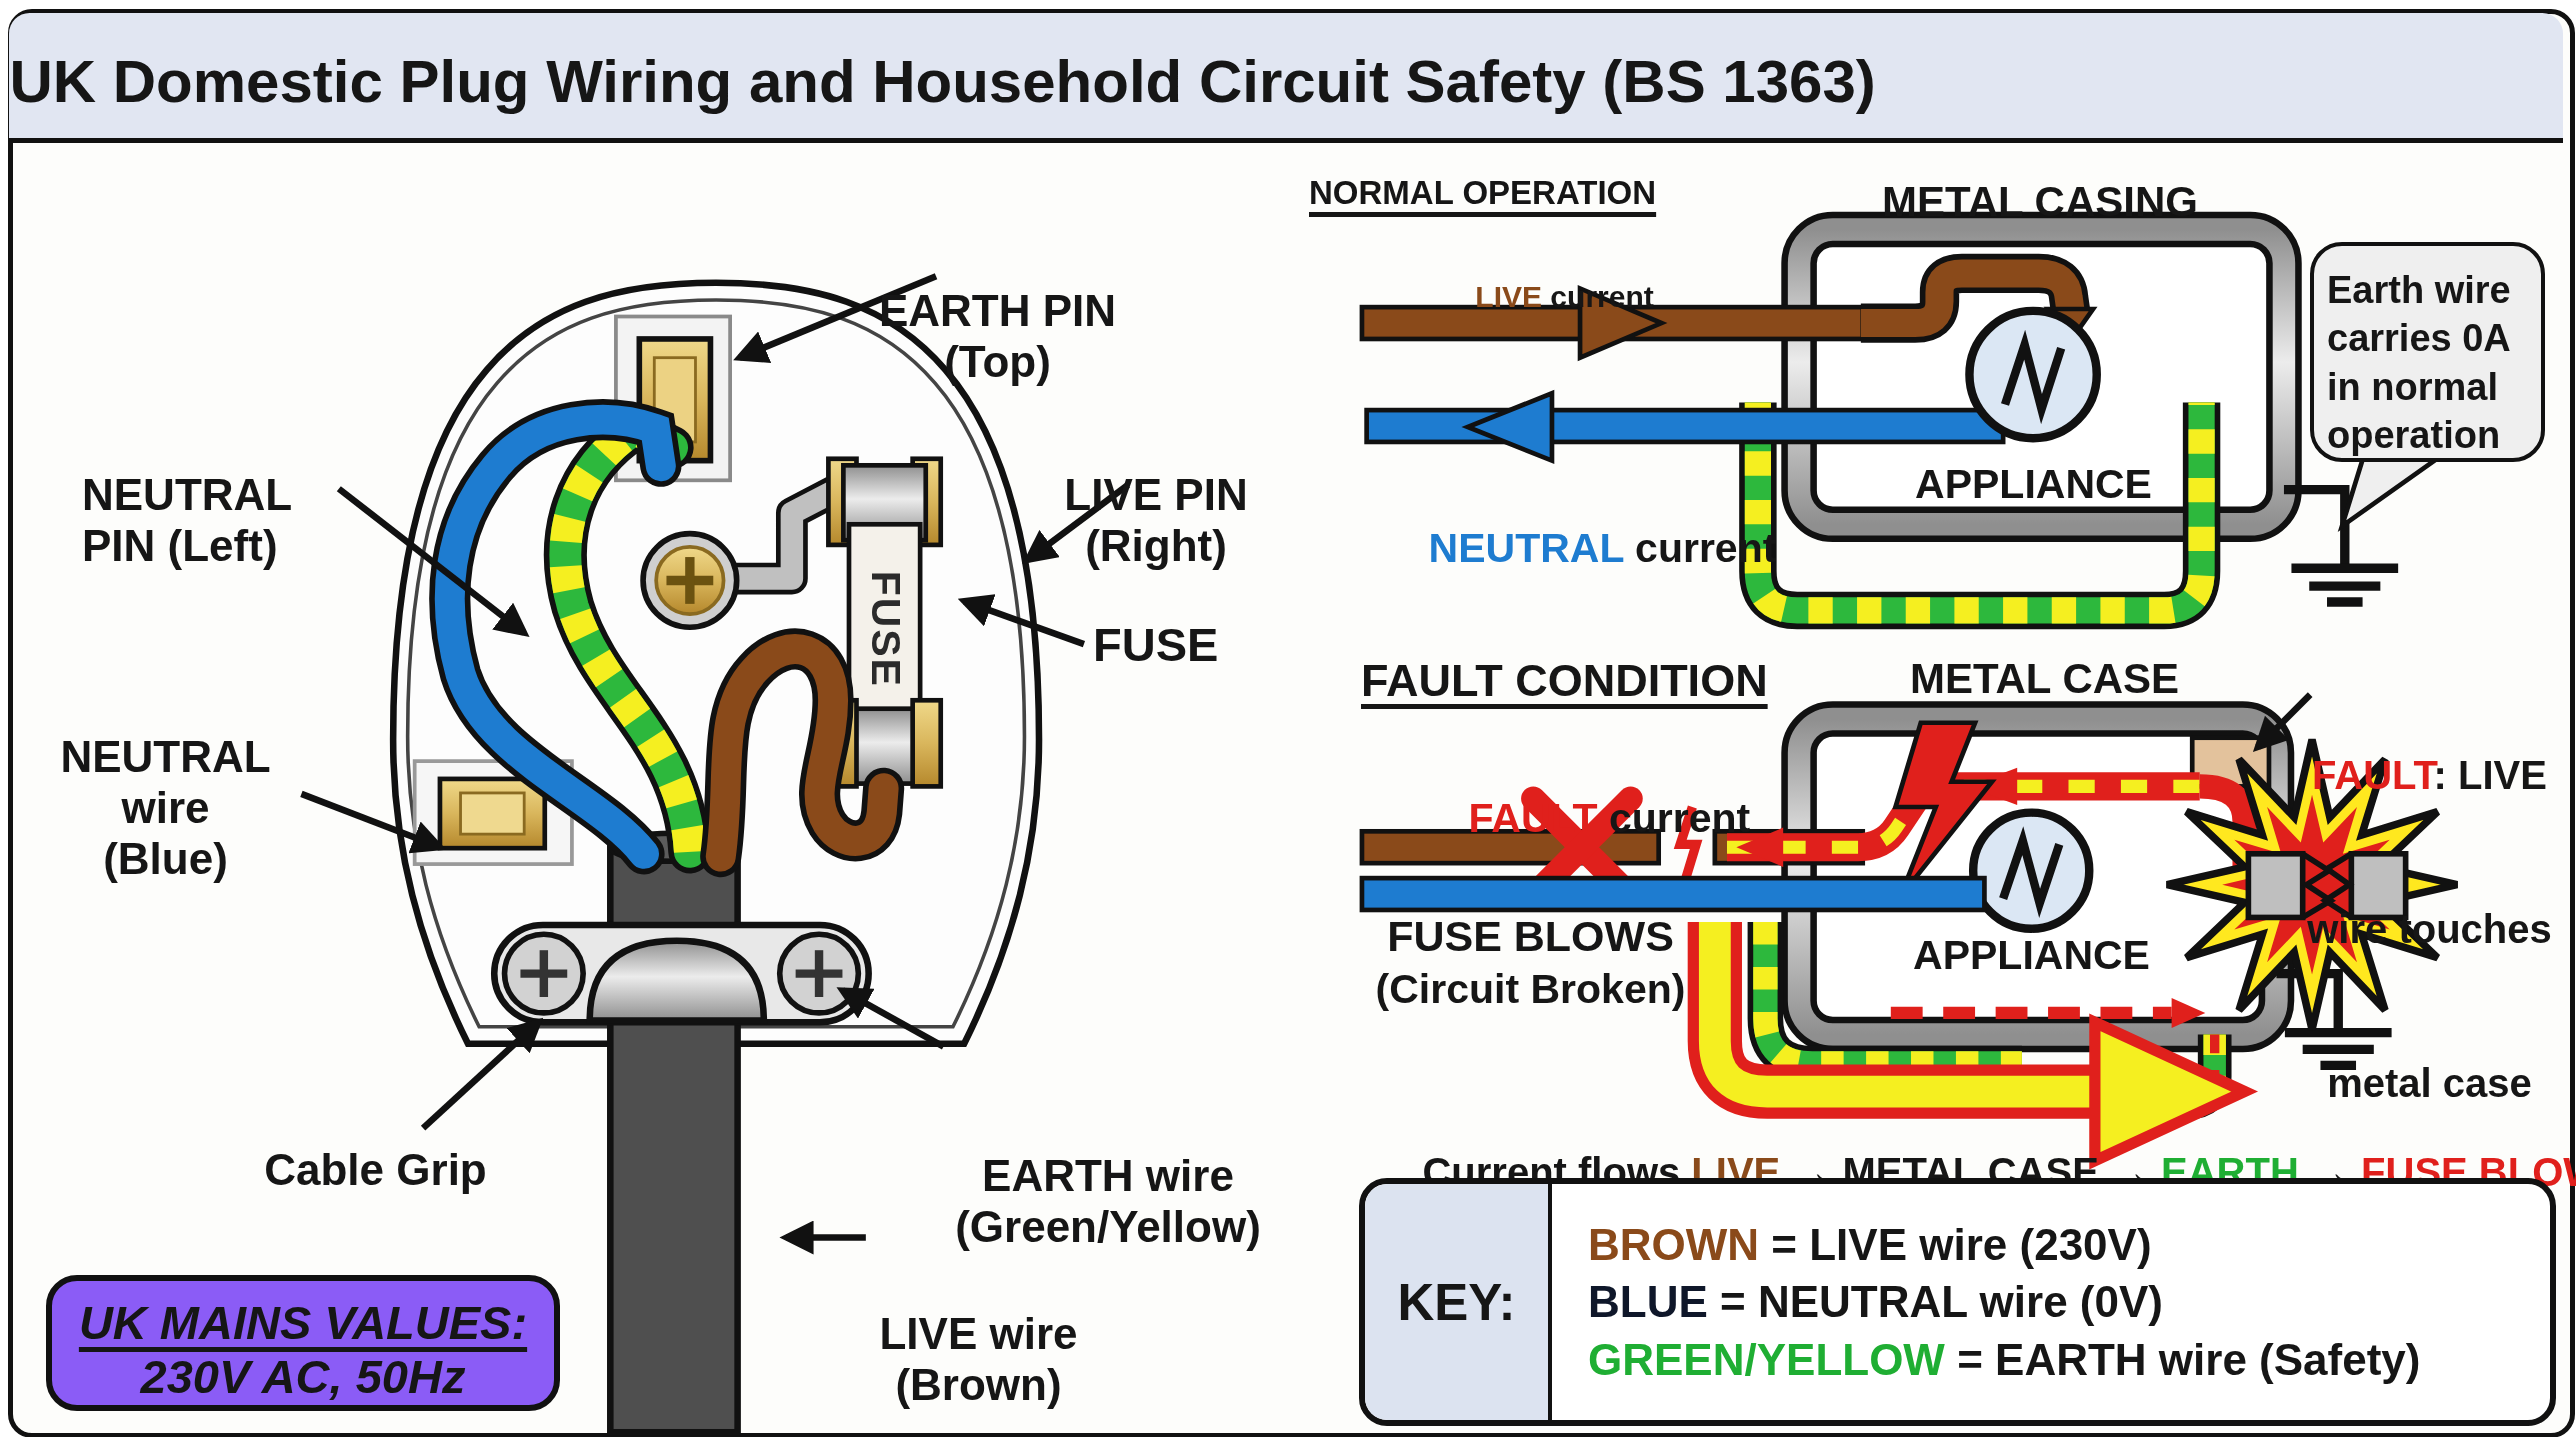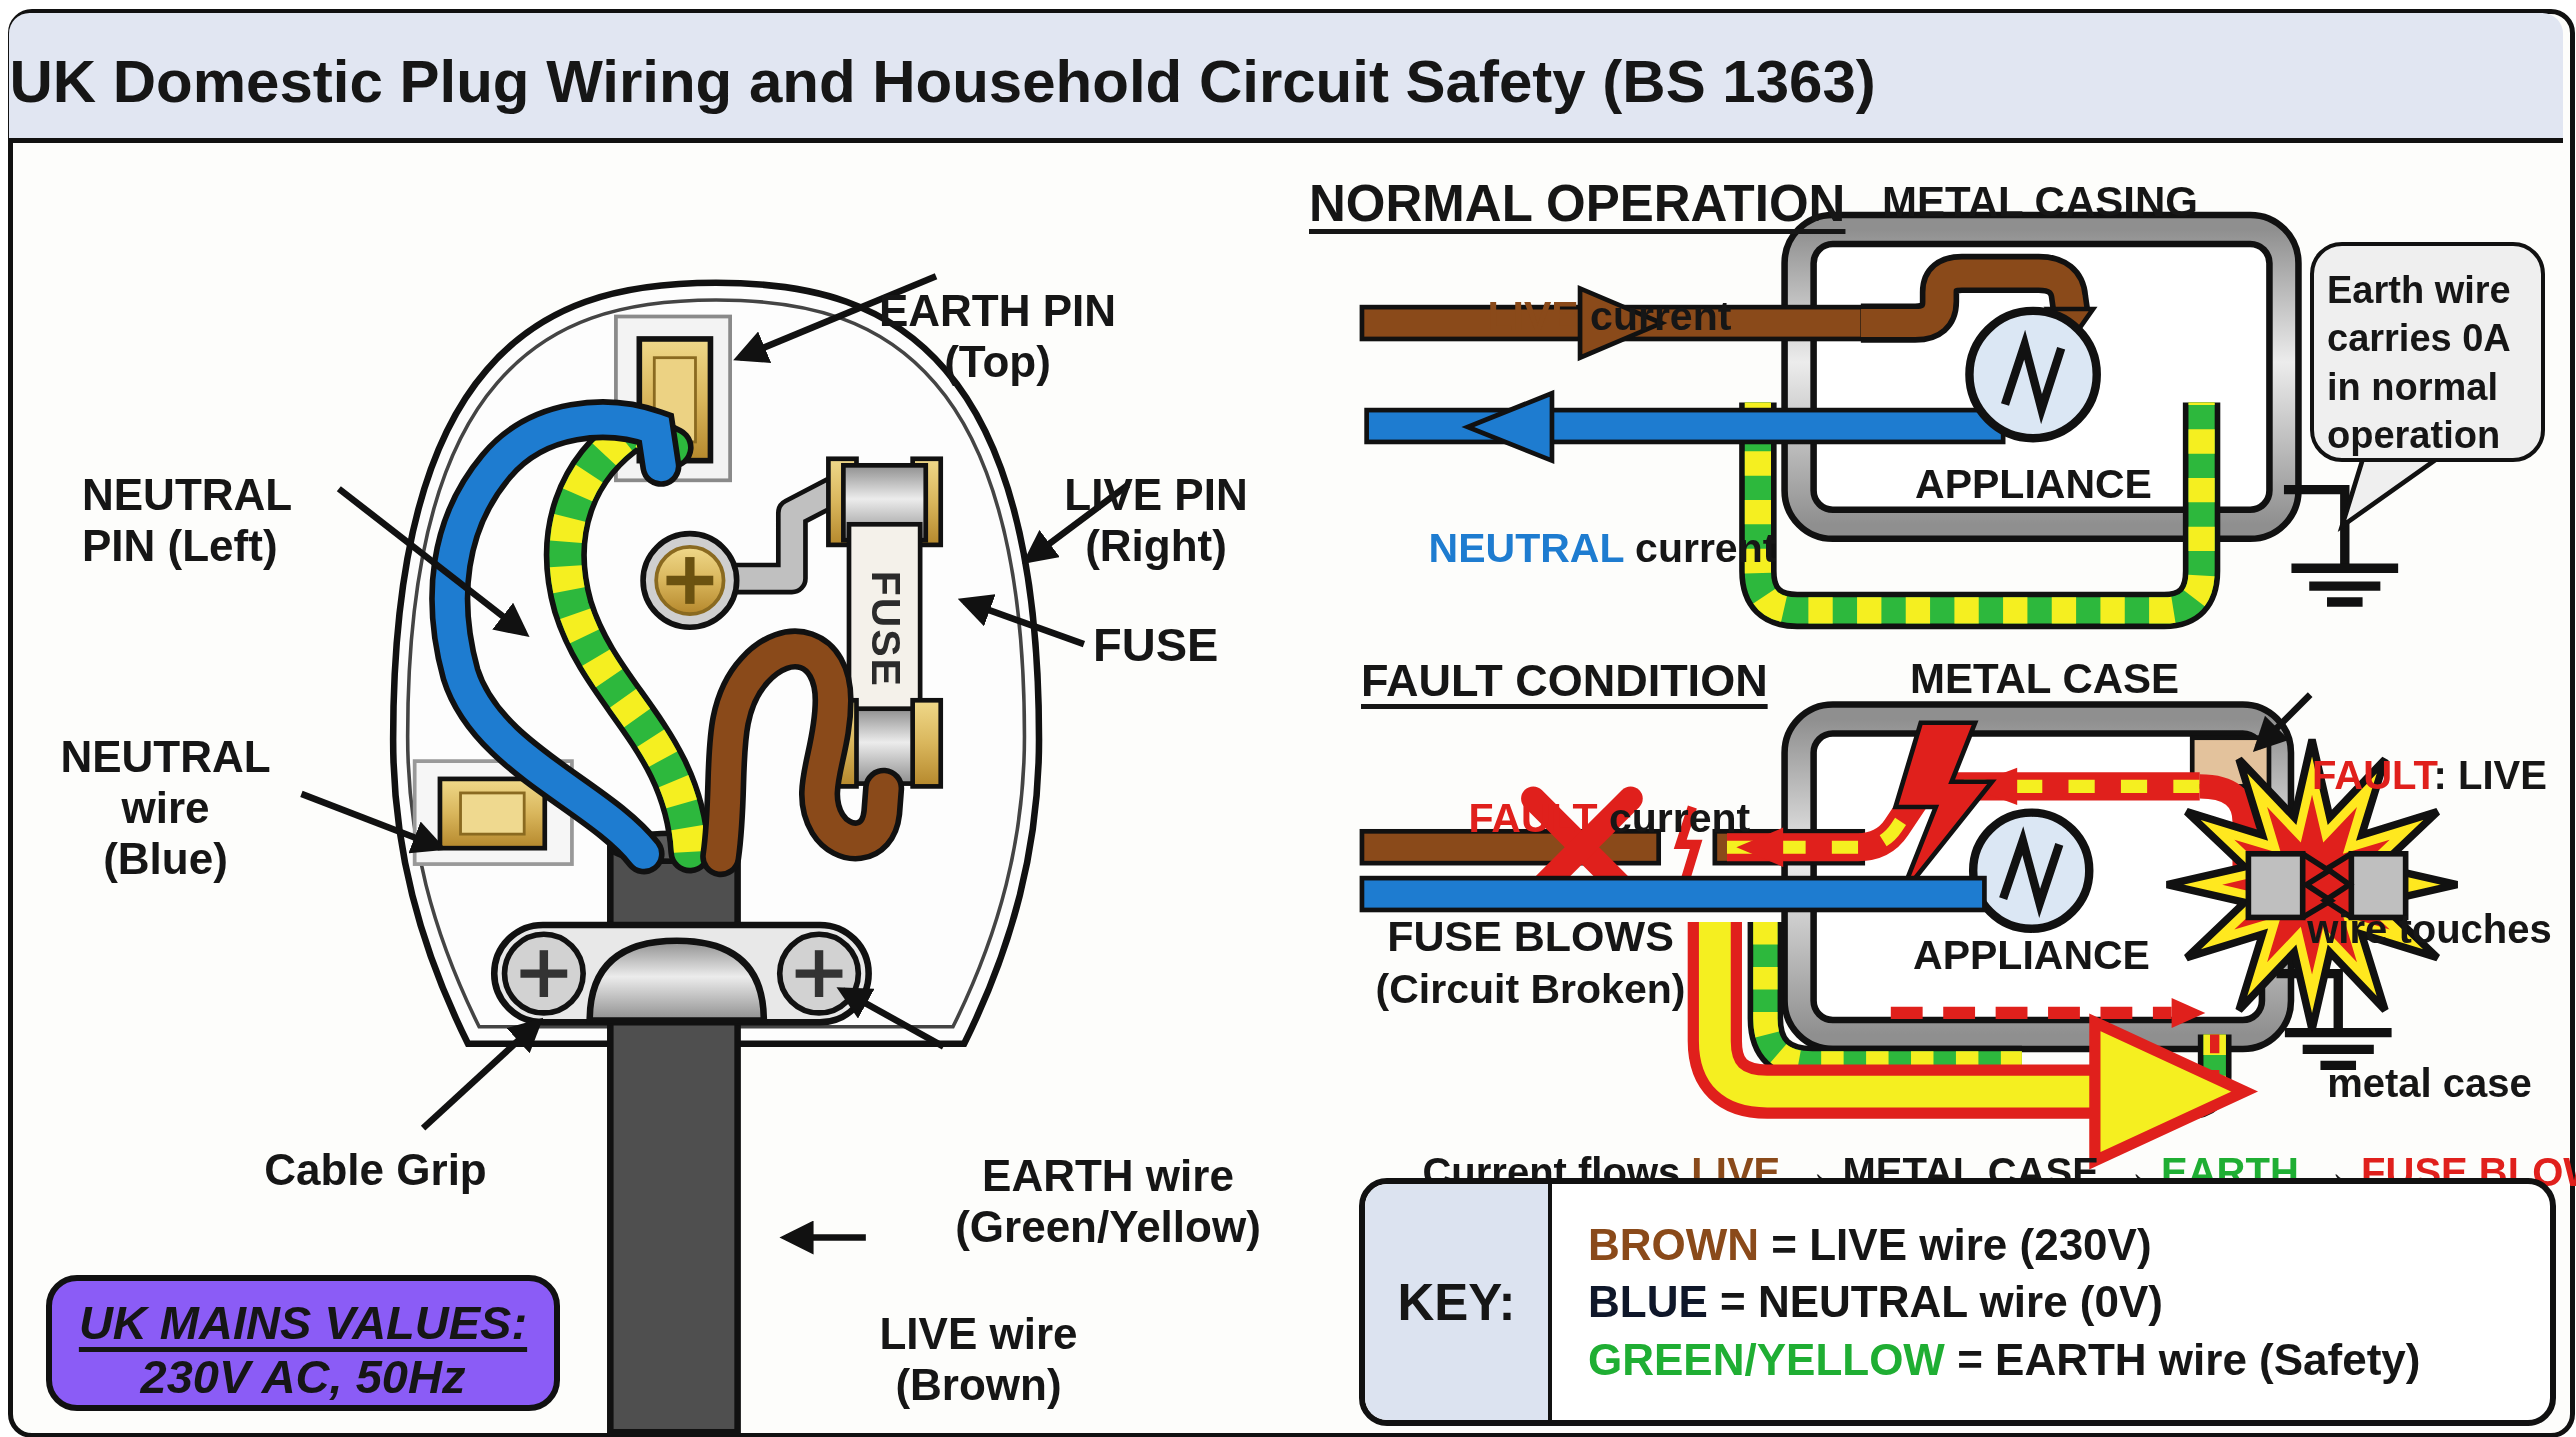--- a/index.html
+++ b/index.html
@@ -245,23 +245,23 @@
   </div>
   <div class="lbl ctr" style="left:871px;top:1206px;width:215px;font-size:44px;">
     <div>LIVE wire</div><div>(Brown)</div>
   </div>
 
   <div class="mainsbox">
     <div class="lbl ctr" style="left:0;top:15px;width:100%;font-size:47px;"><span class="ul">UK MAINS VALUES:</span></div>
     <div class="lbl ctr" style="left:0;top:69px;width:100%;font-size:47px;">230V AC, 50Hz</div>
   </div>
 
-  <div class="lbl" style="left:1309px;top:174px;font-size:51px;"><span class="ul">NORMAL OPERATION</span></div>
+  <div class="lbl" style="left:1309px;top:174px;font-size:33px;"><span class="ul">NORMAL OPERATION</span></div>
   <div class="lbl ctr" style="left:1881px;top:178px;width:318px;font-size:42px;">METAL CASING</div>
-  <div class="lbl" style="left:1442px;top:245px;font-size:41px;">
+  <div class="lbl" style="left:1442px;top:245px;font-size:30px;">
     <span class="brown">LIVE</span><span> current</span>
   </div>
   <div class="lbl" style="left:1383px;top:477px;font-size:41px;">
     <span class="blue">NEUTRAL</span><span> current</span>
   </div>
   <div class="lbl ctr" style="left:1893px;top:461px;width:281px;font-size:41px;">APPLIANCE</div>
   <div class="bubble"></div>
   <div class="bubbletext">
     <div>Earth wire</div>
       <div>carries 0A</div>

